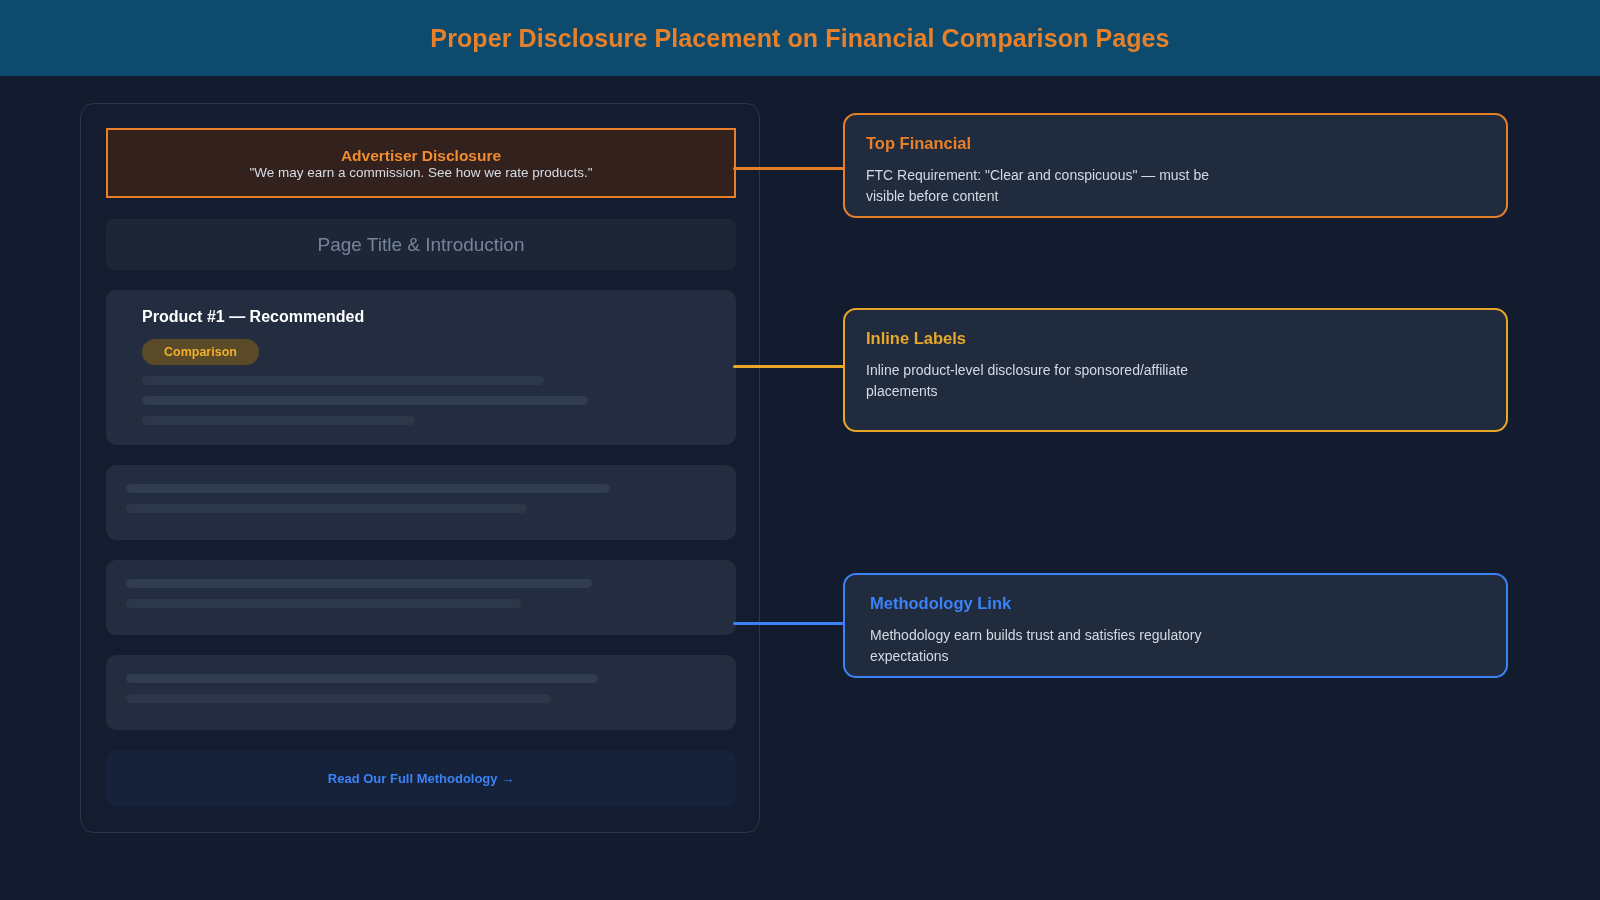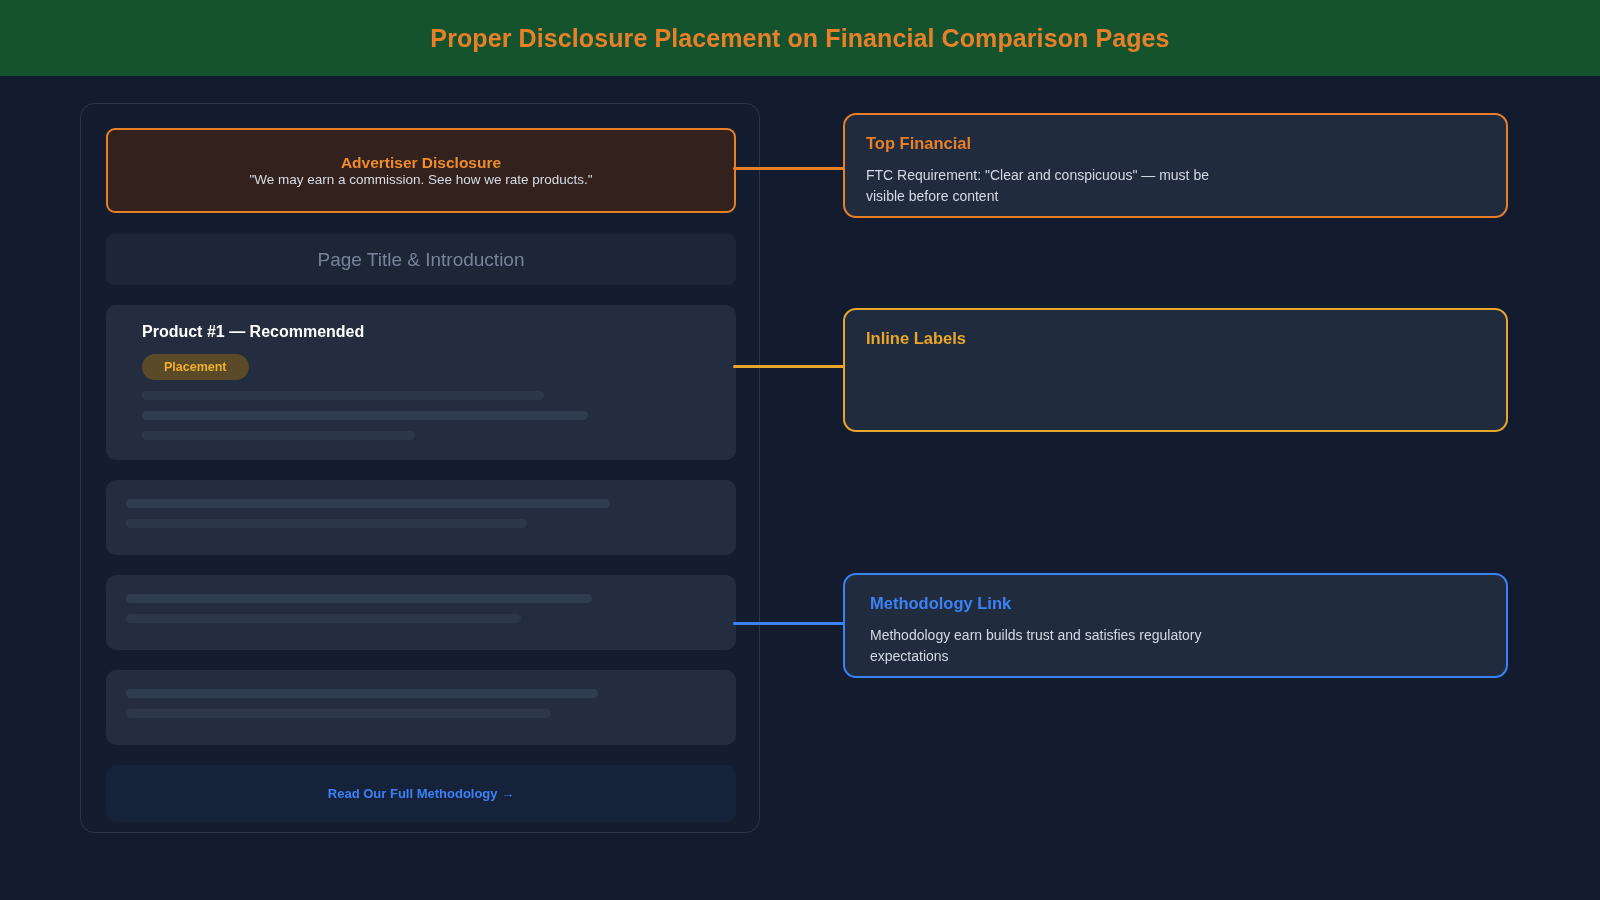--- a/index.html
+++ b/index.html
@@ -18,21 +18,21 @@
     height: 900px;
     background: #131c2e;
   }
 
   
   .header-bar {
     position: absolute;
     left: 0; top: 0;
     width: 1600px;
     height: 76px;
-    background: #14532d;
+    background: #0c4a6e;
     display: flex;
     align-items: center;
     justify-content: center;
   }
   .header-title {
     font-size: 25px;
     font-weight: bold;
     color: #e8802a;
     letter-spacing: 0.1px;
     white-space: nowrap;
@@ -46,24 +46,24 @@
     background: #141d2f;
     border: 1px solid #2c3648;
     border-radius: 14px;
     padding: 24px 25px;
   }
 
   
   .disclosure-box {
     position: relative;
     width: 630px;
-    height: 85px;
+    height: 70px;
     background: #32211c;
     border: 2px solid #e8802a;
-    border-radius: 9px;
+    border-radius: 0;
     display: flex;
     flex-direction: column;
     align-items: center;
     justify-content: center;
   }
   .disclosure-title {
     font-size: 15.5px;
     font-weight: bold;
     color: #f08c2e;
   }
@@ -196,21 +196,21 @@
       <div class="disclosure-title">Advertiser Disclosure</div>
       <div class="disclosure-text">"We may earn a commission. See how we rate products."</div>
     </div>
 
     <div class="title-placeholder">
       <span>Page Title &amp; Introduction</span>
     </div>
 
     <div class="product-card">
       <div class="product-name">Product #1 — Recommended</div>
-      <div class="badge">Placement</div>
+      <div class="badge">Comparison</div>
       <div id="product-skeletons">
           <div class="skel" style="width: 72%;"></div>
           <div class="skel light" style="width: 80%;"></div>
           <div class="skel" style="width: 49%;"></div>
         </div>
     </div>
 
     <div id="content-cards">
         <div class="content-card">
           <div class="skel light" style="width: 82%;"></div>
@@ -231,20 +231,21 @@
     </div>
   </div>
 
   <div id="callouts">
       <div class="callout" style="top: 113px; height: 105px; border-color: rgb(232, 128, 42);">
         <div class="callout-title" style="color: rgb(232, 128, 42);">Top Financial</div>
         <div class="callout-body">FTC Requirement: "Clear and conspicuous" — must be visible before content</div>
       </div>
       <div class="callout" style="top: 308px; height: 124px; border-color: rgb(232, 167, 42);">
         <div class="callout-title" style="color: rgb(232, 167, 42);">Inline Labels</div>
+        <div class="callout-body">Inline product-level disclosure for sponsored/affiliate placements</div>
       </div>
       <div class="callout" style="top: 573px; height: 105px; border-color: rgb(59, 130, 246); padding-left: 25px;">
         <div class="callout-title" style="color: rgb(59, 130, 246);">Methodology Link</div>
         <div class="callout-body">Methodology earn builds trust and satisfies regulatory expectations</div>
       </div>
     </div>
 
 <div class="connector" style="left: 733px; width: 111px; top: 167px; background: rgb(232, 128, 42);"></div>
     <div class="connector" style="left: 733px; width: 111px; top: 365px; background: rgb(232, 167, 42);"></div>
     <div class="connector" style="left: 733px; width: 111px; top: 622px; background: rgb(59, 130, 246);"></div>

